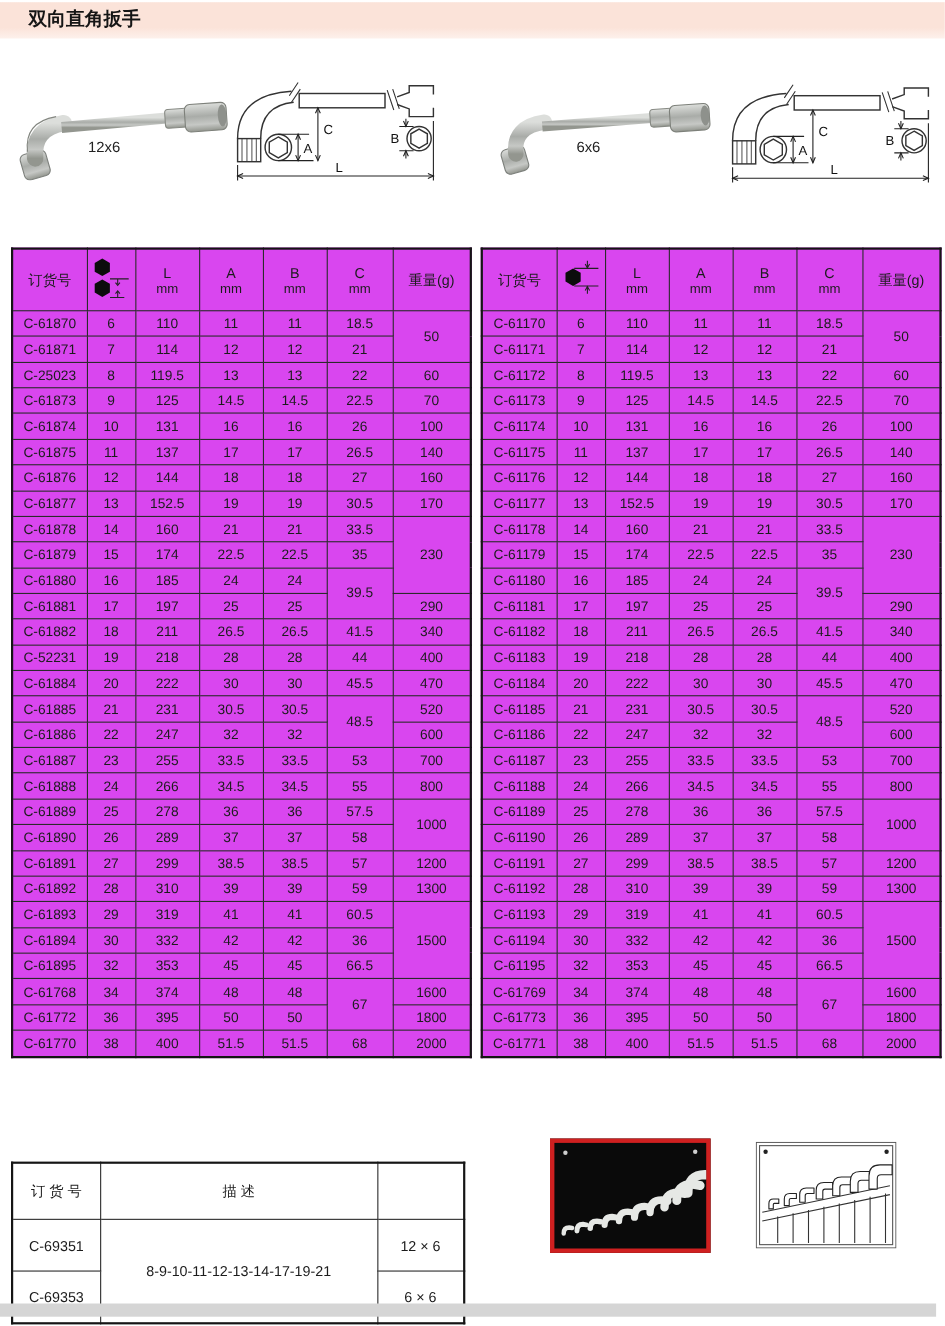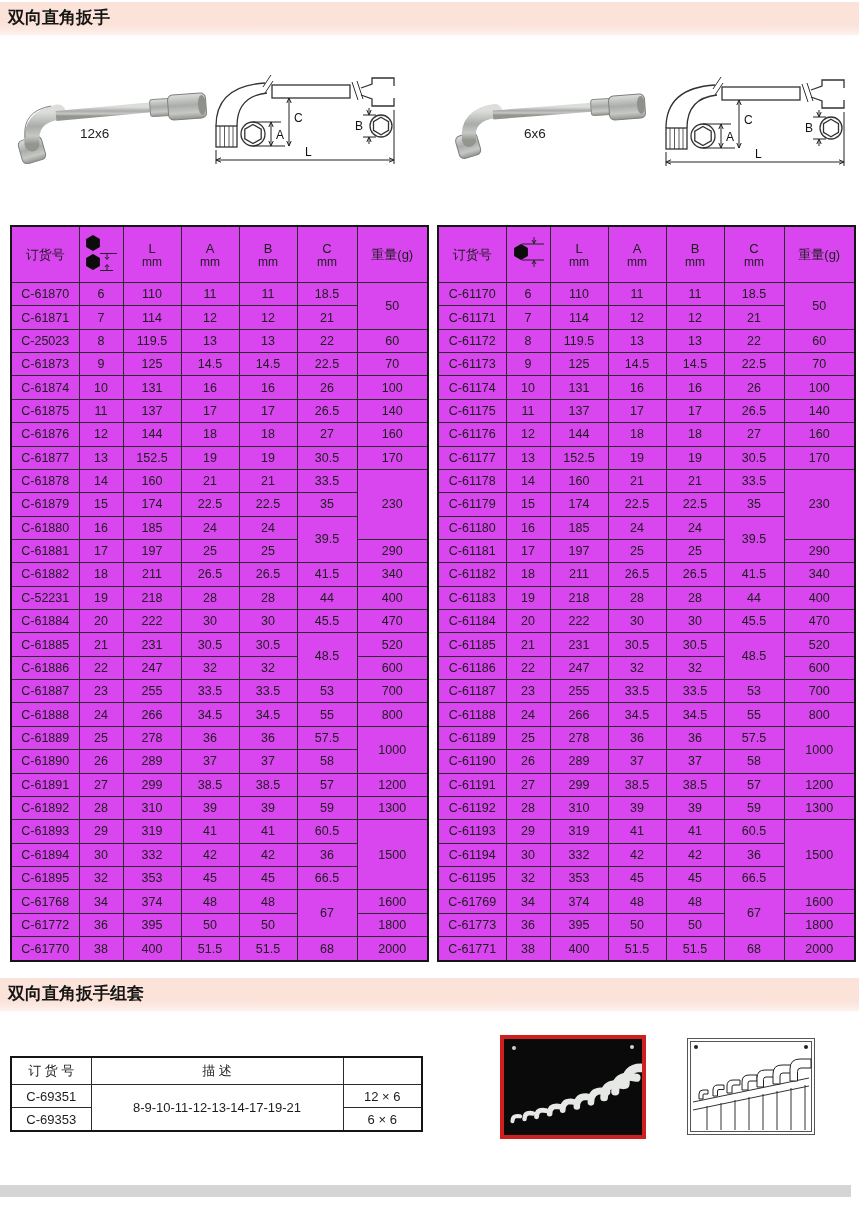--- a/index.html
+++ b/index.html
@@ -1,38 +1,38 @@
 <!DOCTYPE html>
 <html><head>
 <meta charset="utf-8">
 <style>
   html,body{margin:0;padding:0;background:#fff;}
   body{font-family:"Liberation Sans","DejaVu Sans",sans-serif;}
   .page{position:relative;width:859px;height:1205px;background:#fff;overflow:hidden;}
 
   .title-bar{position:absolute;left:0;width:859px;height:33px;
     background:linear-gradient(#fbe3d9 70%,#fdf1ec 100%);
-    font-size:17px;font-weight:bold;color:#151515;line-height:32px;padding-left:8px;box-sizing:border-box;}
+    font-size:17px;font-weight:bold;color:#151515;line-height:32px;padding-left:26px;box-sizing:border-box;}
   .tb1{top:2px;}
   .tb2{top:978px;}
 
   .photo-label{position:absolute;font-size:13.5px;color:#222;}
 
   table.main{position:absolute;top:225px;width:419px;height:737px;border-collapse:collapse;
     table-layout:fixed;background:#d946ef;border:2px solid #151515;}
   table.main th,table.main td{border:1px solid #2b2b2b;text-align:center;vertical-align:middle;
     font-size:12.5px;color:#1c1c1c;padding:0;font-weight:normal;}
   table.main thead th{height:55px;font-size:13px;}
   .unit{display:block;font-size:12px;margin-top:-1px;}
   .colletter{display:block;font-size:13px;}
 
   table.set{position:absolute;left:10px;top:1056px;width:411px;height:70px;border-collapse:collapse;
     table-layout:fixed;background:#fff;border:2px solid #151515;}
   table.set th,table.set td{border:1px solid #2b2b2b;text-align:center;vertical-align:middle;
-    font-size:13px;color:#1c1c1c;font-weight:normal;padding:0;}
+    font-size:13px;color:#1c1c1c;font-weight:normal;padding:12px;}
   table.set thead th{height:26px;}
   table.set td{height:22px;}
 
   .set-photo{position:absolute;left:500px;top:1035px;width:146px;height:104px;background:#0a0a0a;
     border:4px solid #cf2020;box-sizing:border-box;}
   .set-drawing{position:absolute;left:687px;top:1038px;width:128px;height:97px;}
 
   .footer-bar{position:absolute;left:0;top:1185px;width:851px;height:12px;background:#d5d5d5;}
   .page-badge{position:absolute;left:415px;top:1244px;width:33px;height:19px;background:#ec1a12;
     color:#fff;font-size:13px;font-weight:bold;text-align:center;line-height:19px;}
@@ -755,23 +755,20 @@
           <td>38</td>
           <td>400</td>
           <td>51.5</td>
           <td>51.5</td>
           <td>68</td>
           <td>2000</td>
         </tr>
       </tbody>
   </table>
 
-  <div class="title-bar tb2">
-    <span>双向直角扳手组套</span>
-  </div>
 
   <table class="set">
     <colgroup>
         <col style="width:80px">
         <col style="width:252px">
         <col style="width:79px">
       </colgroup>
     <thead>
       <tr>
         <th>订 货 号</th>

